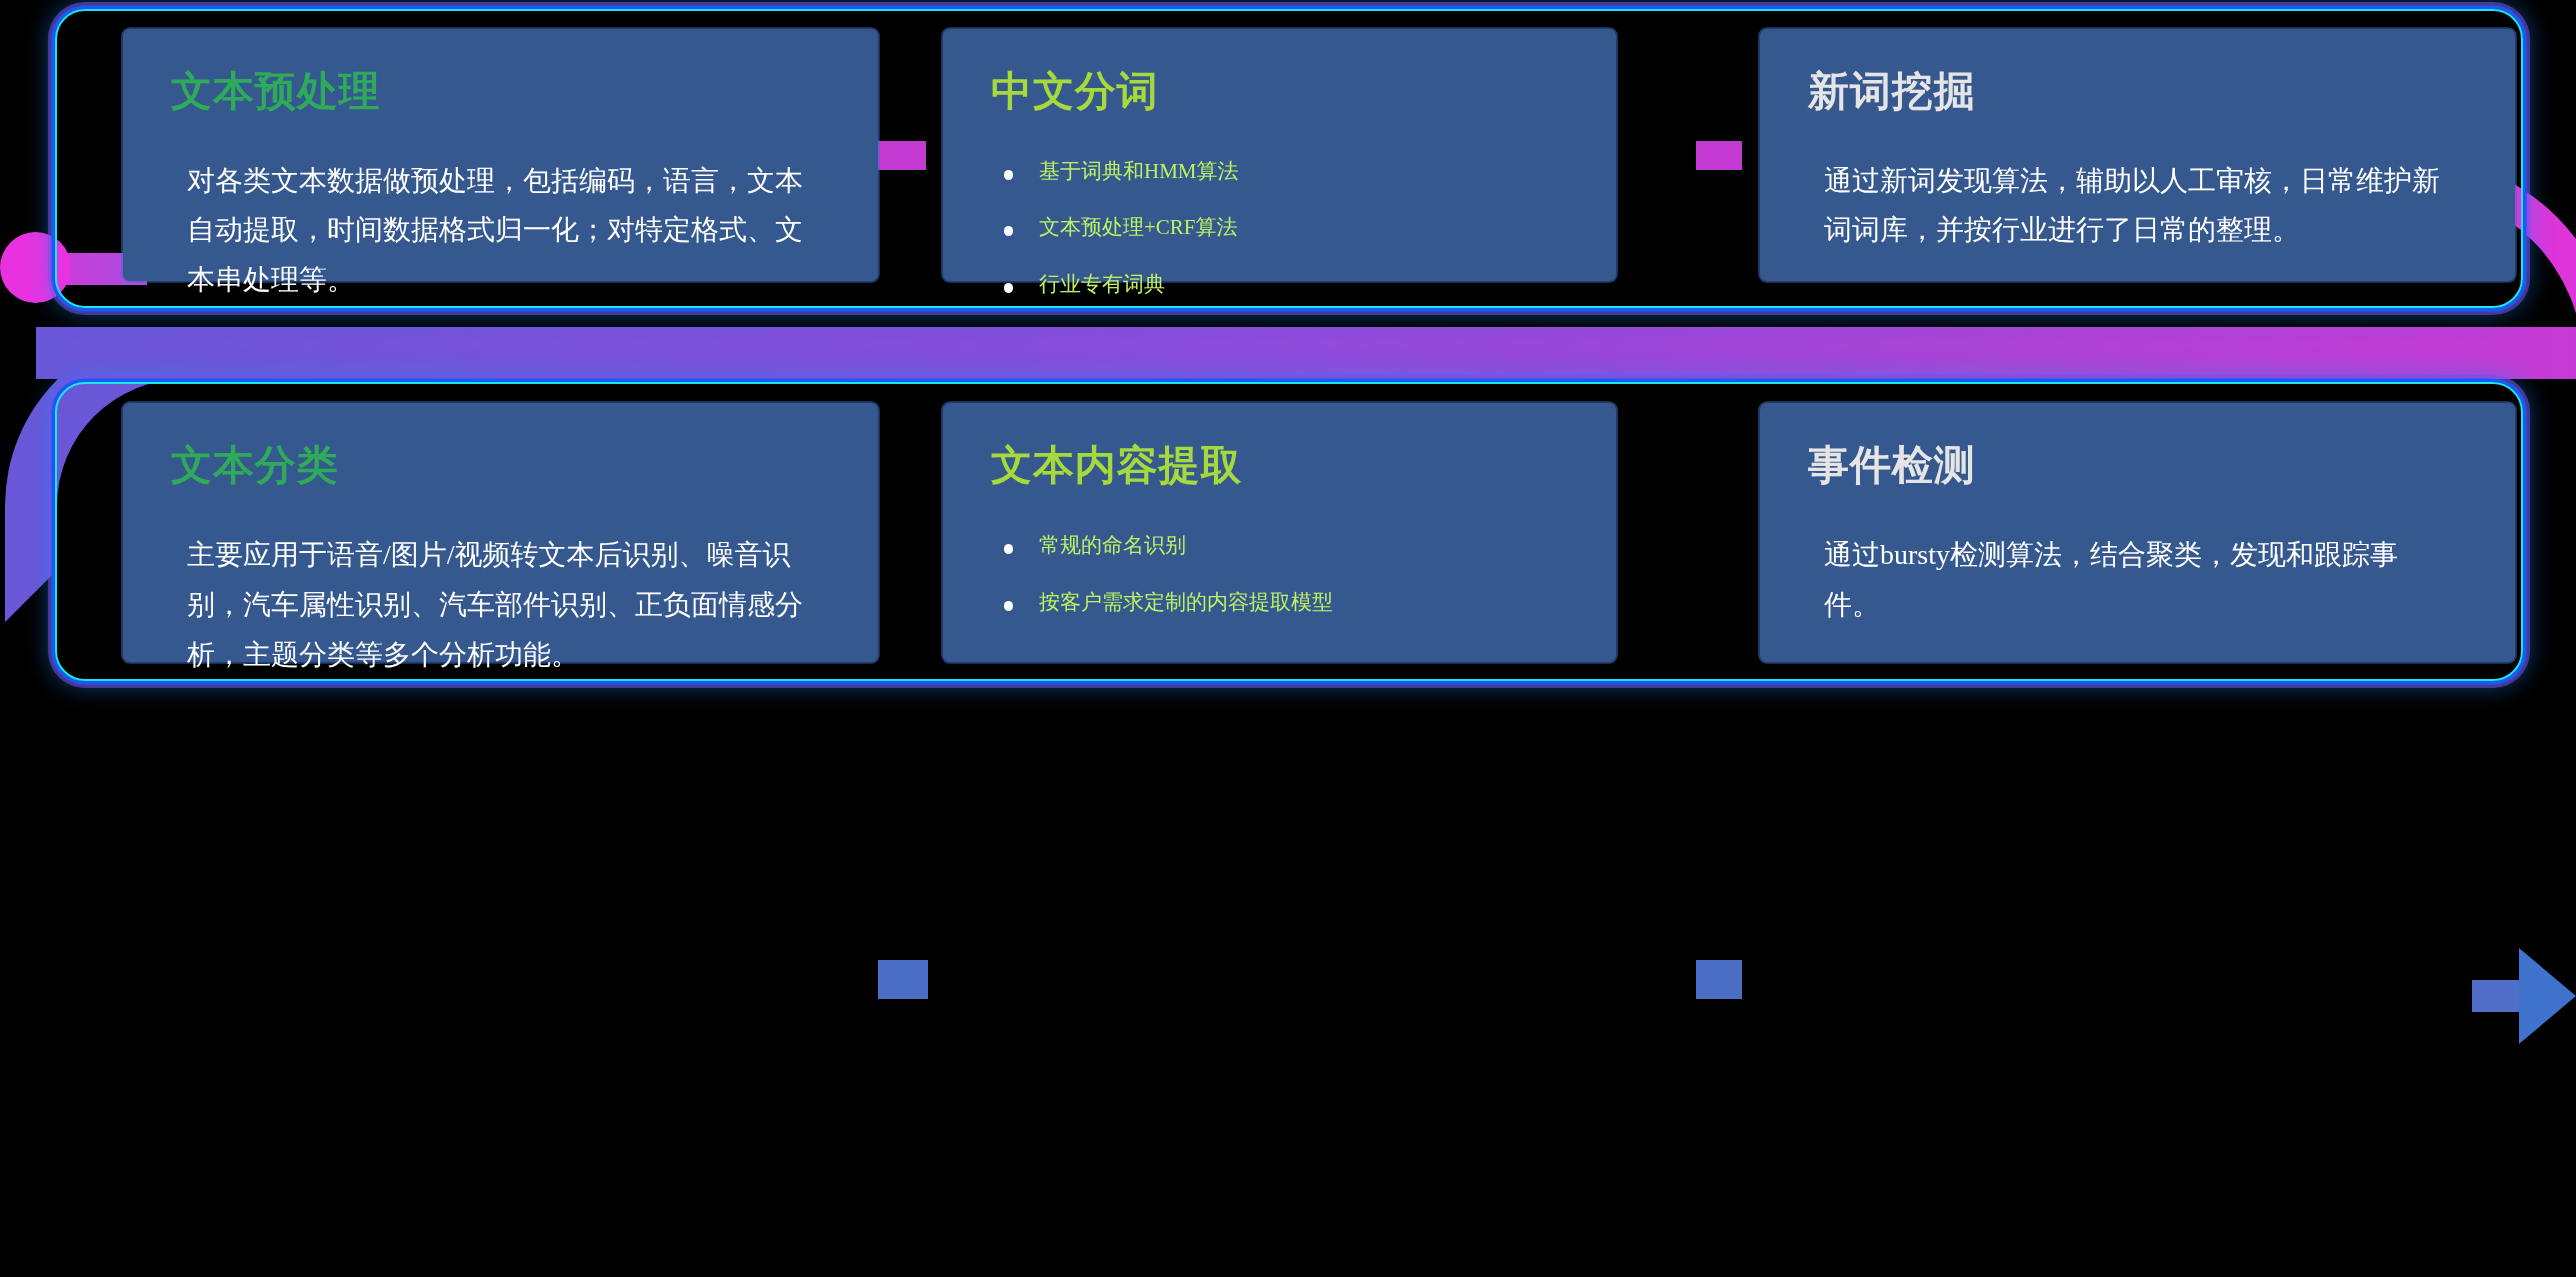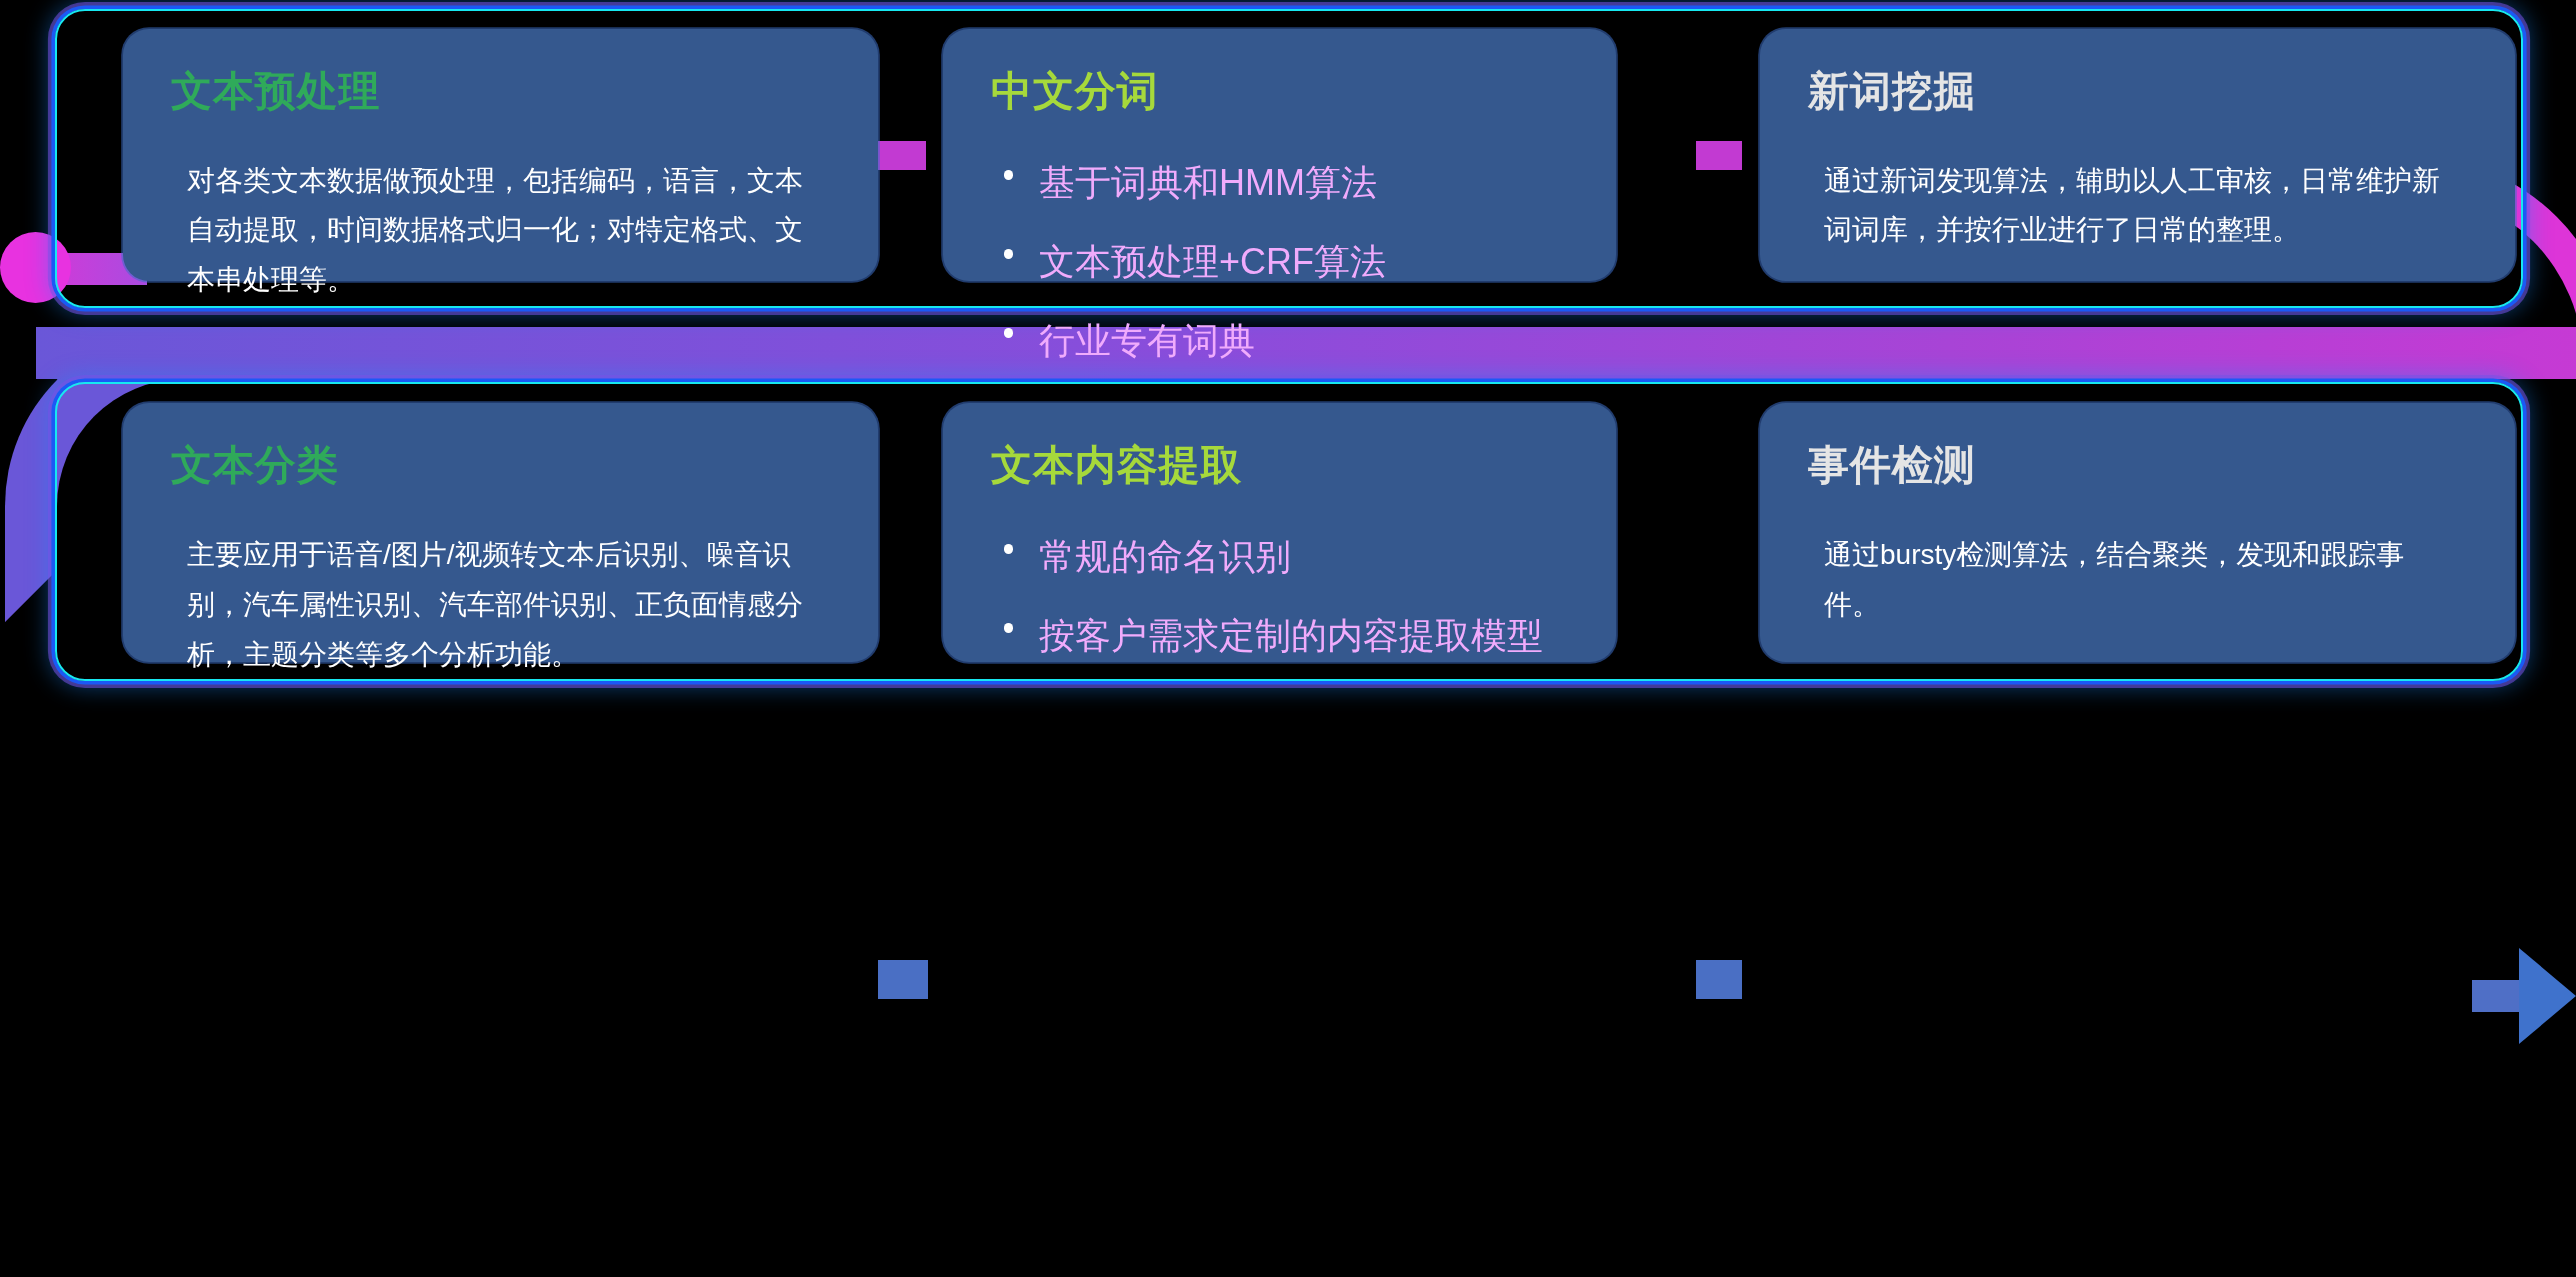--- a/index.html
+++ b/index.html
@@ -46,36 +46,36 @@
       border-left:57px solid #3f72cc;}
 
   
   .rowframe{position:absolute;border-radius:30px;
      border:2.7px solid #17e8f0;
      box-shadow:0 0 0 3.6px #1b59f5, 0 0 0 7.1px rgba(120,80,230,.55),
                 0 0 23px 5.4px rgba(25,140,255,.45);
      pointer-events:none;}
   #frame-top{left:55px;top:9px;width:2464px;height:295px;}
   #frame-bot{left:55px;top:382px;width:2464px;height:295px;}
-  .card{position:absolute;border-radius:26px;background:#35588e;
-        box-shadow:0 0 0 1.8px rgba(60,110,200,.55);}
+  .card{position:absolute;border-radius:7px;background:#35588e;
+        box-shadow:0 0 0 1.8px rgba(60,110,200,.55);font-family:Liberation Serif, serif;}
   .card-inner{position:absolute;left:0;top:0;right:0;bottom:0;padding:41px 48px 27px 48px;
               box-sizing:border-box;}
 
   .card-title{font-size:41px;font-weight:bold;line-height:1.05;margin:0 0 43px 0;
               letter-spacing:0.9px;white-space:nowrap;}
   .t-green{color:#2faa5a;}
   .t-lime{color:#a6d93b;}
   .t-gold{color:#e5e5e5;}
 
   .card-body{color:#ffffff;font-size:28px;line-height:1.78;font-weight:500;}
   .card-body p{margin:16px;}
   ul.bullets{list-style:none;margin:0;padding:0;}
   ul.bullets li{position:relative;padding-left:48px;margin-bottom:25px;
-                color:#f0abfc;font-size:36px;line-height:1.5;}
+                color:#bef264;font-size:21px;line-height:1.5;}
   ul.bullets li .dot{position:absolute;left:12.5px;top:14.3px;width:9.8px;height:9.8px;
                      border-radius:50%;background:#fff;}
 
   
   .c1{left:123px;width:755px;}
   .c2{left:943px;width:673px;}
   .c3{left:1760px;width:755px;}
   .top-card{top:28.6px;height:252px;}
   .bot-card{top:403px;height:259px;}
 </style>

